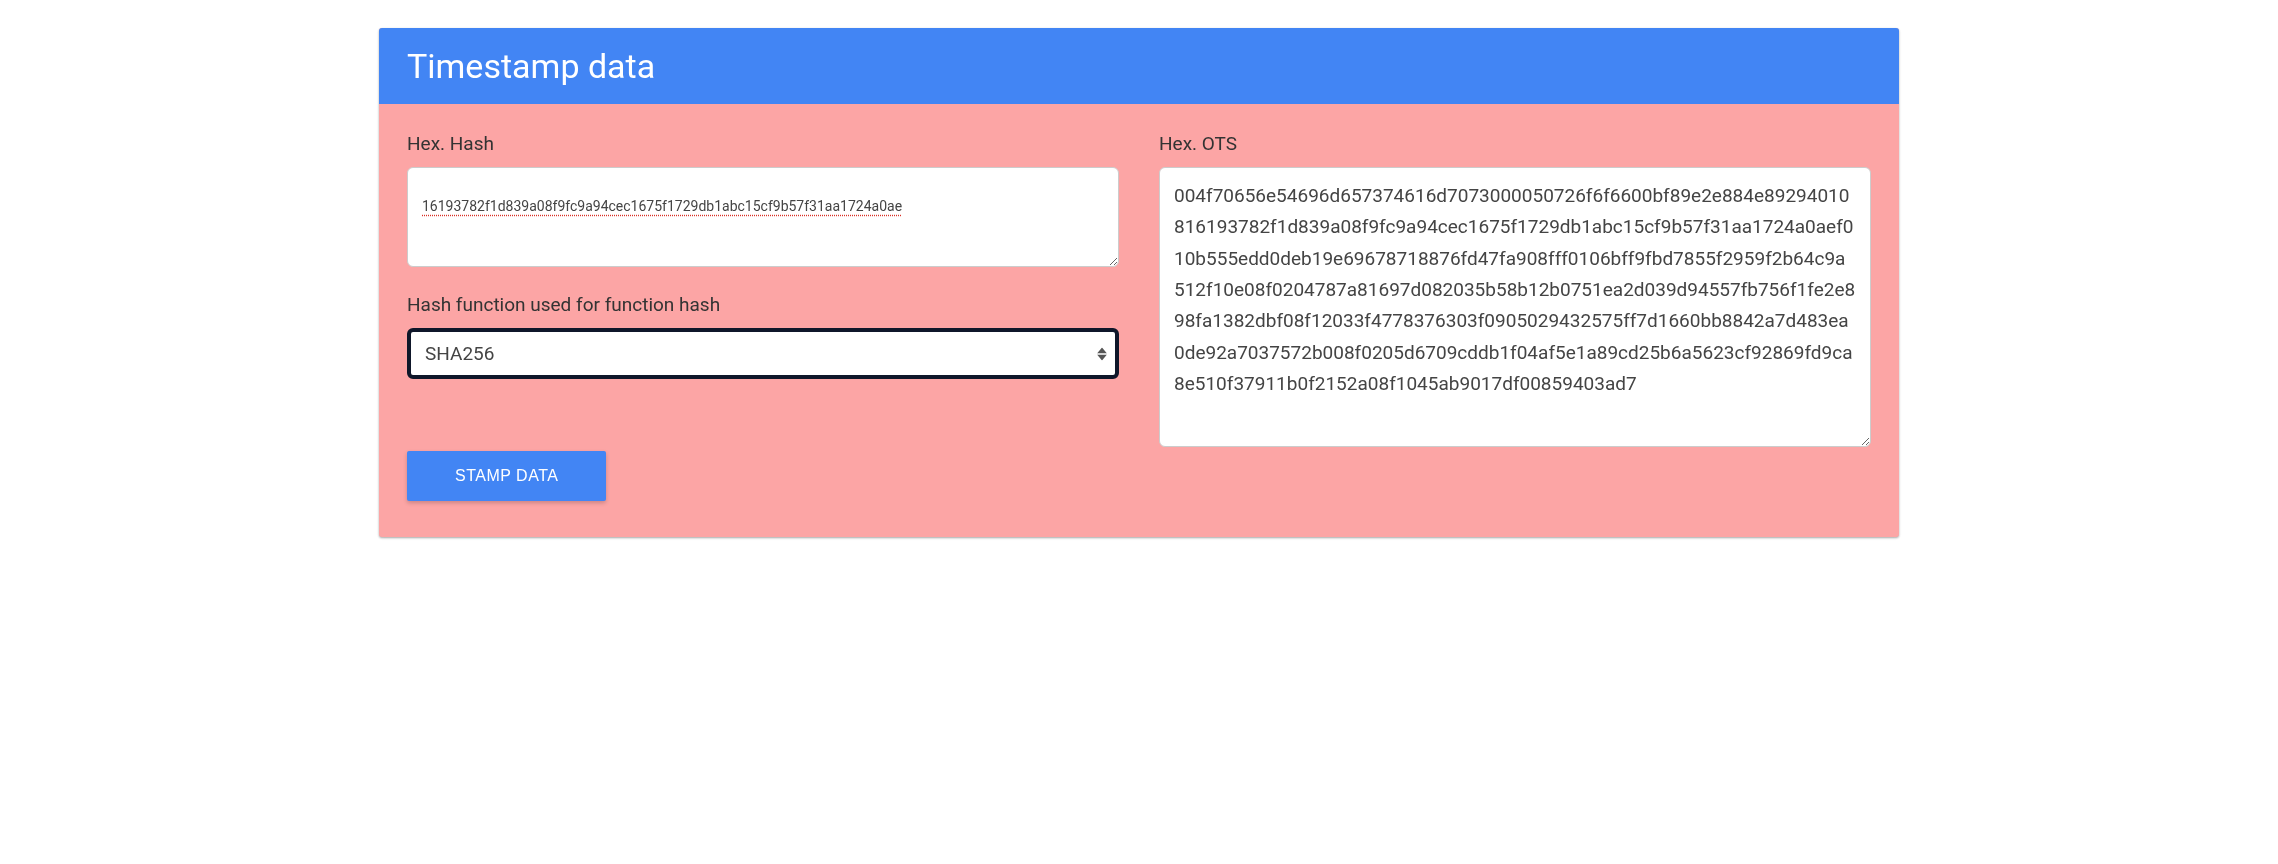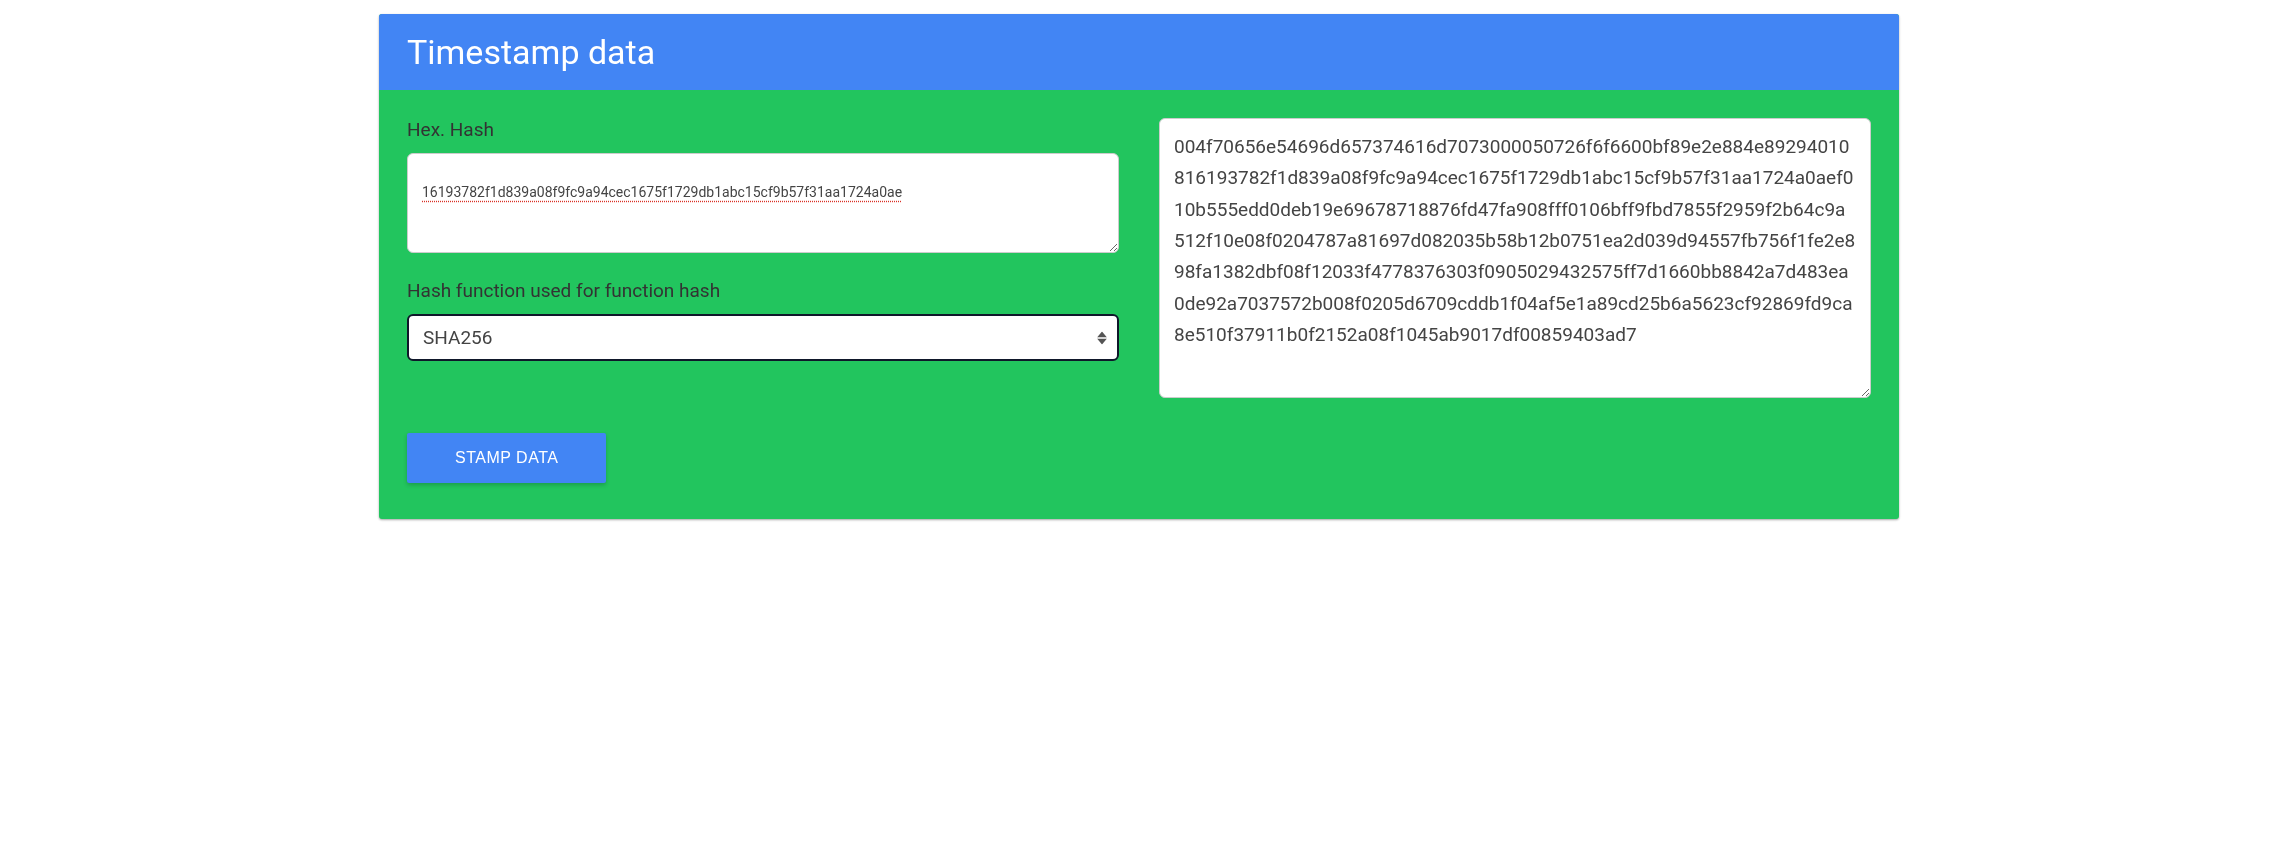--- a/index.html
+++ b/index.html
@@ -6,25 +6,25 @@
       box-sizing: border-box;
       margin: 0;
       padding: 0;
     }
     body {
       font-family: -apple-system, BlinkMacSystemFont, "Segoe UI", Roboto, Helvetica, Arial, sans-serif;
       background: #ffffff;
       padding: 10px;
     }
     .card {
-      background: #22c55e;
+      background: #fca5a5;
       border-radius: 3px;
       box-shadow: 0 1px 3px rgba(0,0,0,0.12), 0 1px 2px rgba(0,0,0,0.24);
       overflow: hidden;
-      margin: 4px auto;
+      margin: 18px auto;
       max-width: 1520px;
     }
     .card-header {
       background: #4285f4;
       color: #ffffff;
       padding: 18px 28px;
       font-size: 34px;
       font-weight: 400;
     }
     .card-body {
@@ -80,21 +80,21 @@
     .select-wrapper {
       position: relative;
       margin-bottom: 24px;
     }
     .select-field {
       width: 100%;
       padding: 10px 40px 10px 14px;
       font-size: 19px;
       font-family: inherit;
       color: #444444;
-      border: 2px solid #0f172a;
+      border: 4px solid #0f172a;
       border-radius: 6px;
       background: #ffffff;
       appearance: none;
       -webkit-appearance: none;
       cursor: pointer;
     }
     .select-arrows {
       position: absolute;
       right: 12px;
       top: 50%;
@@ -154,16 +154,17 @@
             </svg>
         </span>
       </div>
 
       <div class="stamp-button-wrapper">
         <button class="stamp-button">STAMP DATA</button>
       </div>
     </div>
 
     <div class="col-right">
+      <label class="form-label">Hex. OTS</label>
       <textarea class="textarea-ots" style="">004f70656e54696d657374616d7073000050726f6f6600bf89e2e884e8929401081619378​2f1d839a08f9fc9a94cec1675f1729db1abc15cf9b57f31aa1724a0aef010b555edd0deb19e69678718876fd47fa908fff0106bff9fbd7855f2959f2b64c9a512f10e08f0204787a81697d082035b58b12b0751ea2d039d94557fb756f1fe2e898fa1382dbf08f12033f4778376303f0905029432575ff7d1660bb8842a7d483ea0de92a7037572b008f0205d6709cddb1f04af5e1a89cd25b6a5623cf92869fd9ca8e510f37911b0f2152a08f1045ab9017df00859403ad7</textarea>
     </div>
   </div>
 </div>
 
 </body></html>

